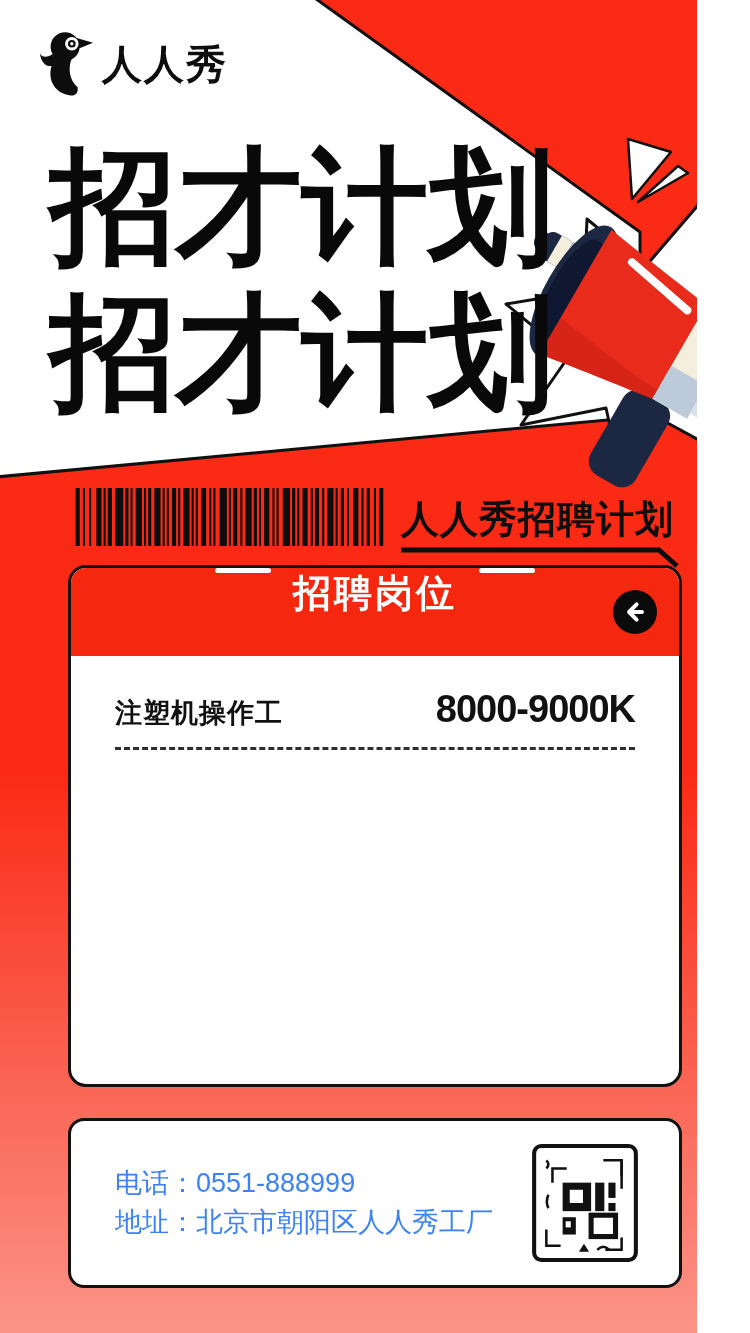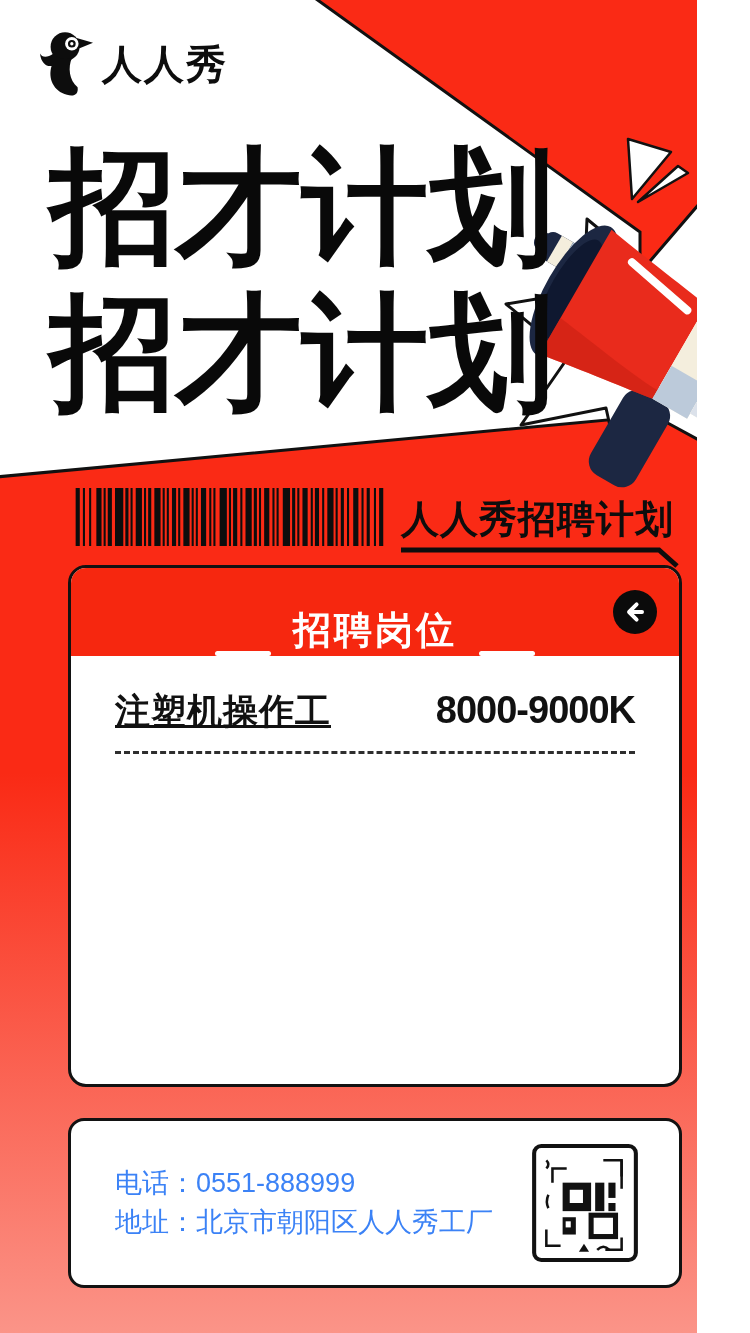--- a/index.html
+++ b/index.html
@@ -24,29 +24,29 @@
   
   .banner{position:absolute;top:488px;left:75px;z-index:3;display:flex;align-items:flex-start;}
   .banner-label-wrap{position:relative;margin-left:14px;padding-top:6px;}
   .banner-label{font-size:38px;font-weight:800;color:#0d0d0d;letter-spacing:1px;text-align:right;}
   .banner-underline{display:block;margin-top:2px;}
 
   
   .job-card{position:absolute;top:565px;left:68px;z-index:3;width:614px;height:522px;
     background:#ffffff;border:3px solid #121212;border-radius:18px;overflow:hidden;box-sizing:border-box;}
   .job-card-header{position:relative;height:88px;background:#f6270f;
-    display:flex;align-items:flex-end;justify-content:center;}
+    display:flex;align-items:flex-start;justify-content:center;}
   .header-dash{width:56px;height:5px;border-radius:3px;background:#ffffff;margin:0 22px;}
   .job-card-title{font-size:38px;font-weight:800;color:#ffffff;letter-spacing:3px;}
   .back-btn{position:absolute;right:22px;top:22px;width:44px;height:44px;border-radius:50%;
     background:#0b0b0b;border:none;display:flex;align-items:center;justify-content:center;
     cursor:pointer;padding:0;}
   .job-body{padding:32px 44px 0 44px;}
   .job-title-row{display:flex;justify-content:space-between;align-items:baseline;}
-  .job-name{font-size:35px;font-weight:800;color:#111;letter-spacing:1px;text-decoration:underline;}
+  .job-name{font-size:27px;font-weight:800;color:#111;letter-spacing:1px;}
   .job-salary{font-size:38px;font-weight:800;color:#111;letter-spacing:-1px;}
   .dashed-divider{margin-top:16px;border-top:3px dashed #2e2e2e;height:0;}
   .duty-list{list-style:none;margin:28px 0 0 0;padding:0;}
   .duty-list li{display:flex;margin-bottom:21px;}
   .duty-dot{flex:0 0 11px;width:11px;height:11px;border-radius:50%;background:#ee2d12;
     margin:11px 18px 0 2px;}
   .duty-text{font-size:25px;line-height:34px;color:#3a3a3a;font-weight:500;}
 
   
   .contact-card{position:absolute;top:1118px;left:68px;z-index:3;width:614px;height:170px;

